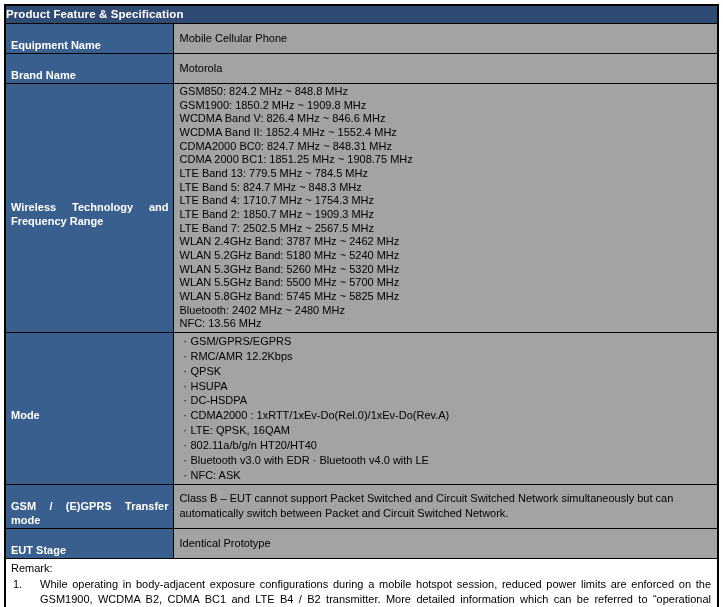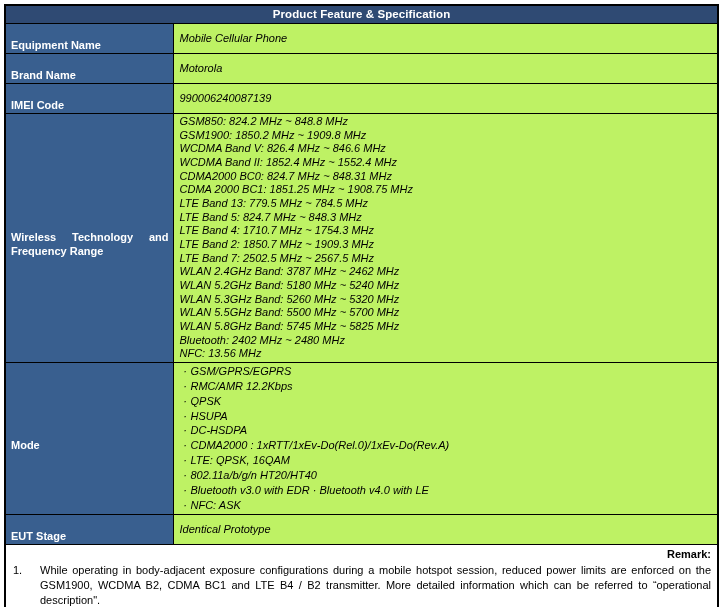--- a/index.html
+++ b/index.html
@@ -24,55 +24,54 @@
   }
   table.spec th, table.spec td {
     border: 1px solid #000;
     overflow: hidden;
   }
   th.title-cell {
     background: var(--header_bg, #2F4A73);
     color: #fff;
     font-weight: bold;
     font-size: 11.5px;
-    text-align: center;
+    text-align: left;
     padding: 2px 0 3px 0;
     letter-spacing: 0.1px;
   }
   td.lbl {
     background: var(--label_bg, #395F8F);
     color: #fff;
     font-weight: bold;
     padding: 14px 4px 1px 5px;
     vertical-align: middle;
     text-align: justify;
     line-height: 14px;
   }
   td.val {
-    background: #bef264;
+    background: #a3a3a3;
     padding: 1px 4px 1px 6px;
     vertical-align: middle;
     line-height: 13.5px;
-    font-style: italic;
   }
   tr.row-simple td { height: 14px; }
   .freq-line { line-height: 13.65px; white-space: nowrap; }
   .mode-line { line-height: 14.9px; display: flex; }
   .mode-line .bullet {
     flex: none;
     width: 11px;
     text-align: center;
     color: #000;
   }
   tr.row-wrap td.val { line-height: 15px; }
   td.remark-cell {
     padding: 2px 6px 6px 5px;
     vertical-align: top;
   }
-  .remark-title { font-weight: bold; line-height: 15px; text-align: right; }
+  .remark-title { font-weight: normal; line-height: 15px; }
   .remark-item { display: flex; margin-top: 1px; }
   .remark-num { flex: none; width: 27px; padding-left: 2px; line-height: 15px; }
   .remark-text { flex: 1; text-align: justify; line-height: 15px; }
 </style>
 </head>
 <body>
 
 <div class="doc">
   <table class="spec">
     <colgroup>
@@ -85,24 +84,20 @@
       </tr>
     </thead>
     <tbody>
       <tr class="row-simple">
         <td class="lbl">Equipment Name</td>
         <td class="val">Mobile Cellular Phone</td>
       </tr>
       <tr class="row-simple">
         <td class="lbl">Brand Name</td>
         <td class="val">Motorola</td>
-      </tr>
-      <tr class="row-simple">
-        <td class="lbl">IMEI Code</td>
-        <td class="val">990006240087139</td>
       </tr>
 
       <tr>
         <td class="lbl">Wireless Technology and Frequency Range</td>
         <td class="val">
           <div class="freq-line">GSM850: 824.2 MHz ~ 848.8 MHz</div>
           <div class="freq-line">GSM1900: 1850.2 MHz ~ 1909.8 MHz</div>
           <div class="freq-line">WCDMA Band V: 826.4 MHz ~ 846.6 MHz</div>
           <div class="freq-line">WCDMA Band II: 1852.4 MHz ~ 1552.4 MHz</div>
           <div class="freq-line">CDMA2000 BC0: 824.7 MHz ~ 848.31 MHz</div>
@@ -161,20 +156,24 @@
               <span class="bullet">·</span>
               <span>Bluetooth v3.0 with EDR · Bluetooth v4.0 with LE</span>
             </div>
           <div class="mode-line">
               <span class="bullet">·</span>
               <span>NFC: ASK</span>
             </div>
         </td>
       </tr>
 
+      <tr class="row-wrap">
+        <td class="lbl">GSM / (E)GPRS Transfer mode</td>
+        <td class="val">Class B – EUT cannot support Packet Switched and Circuit Switched Network simultaneously but can automatically switch between Packet and Circuit Switched Network.</td>
+      </tr>
 
       <tr class="row-simple">
         <td class="lbl">EUT Stage</td>
         <td class="val">Identical Prototype</td>
       </tr>
 
       <tr>
         <td class="remark-cell" colspan="2">
           <div class="remark-title">Remark:</div>
           <div class="remark-item">

